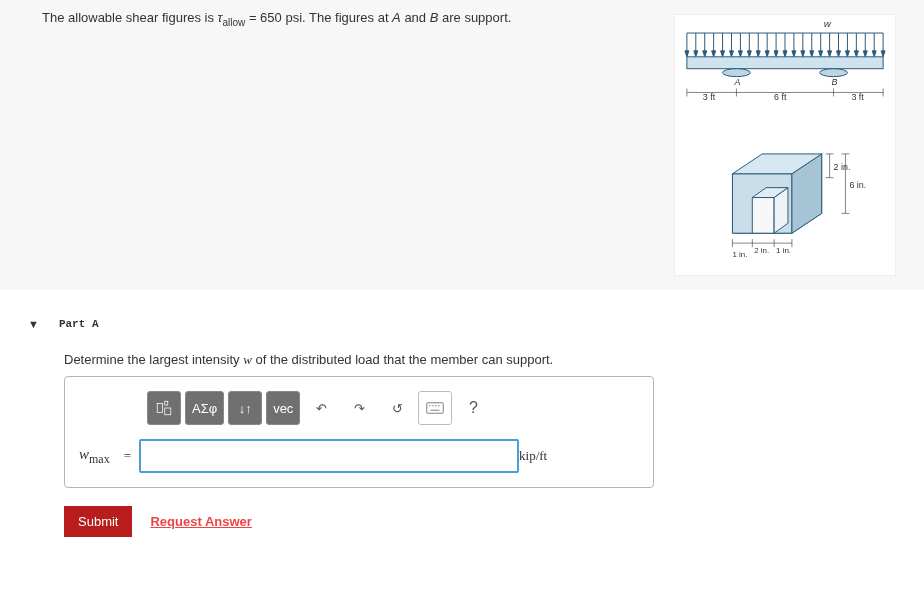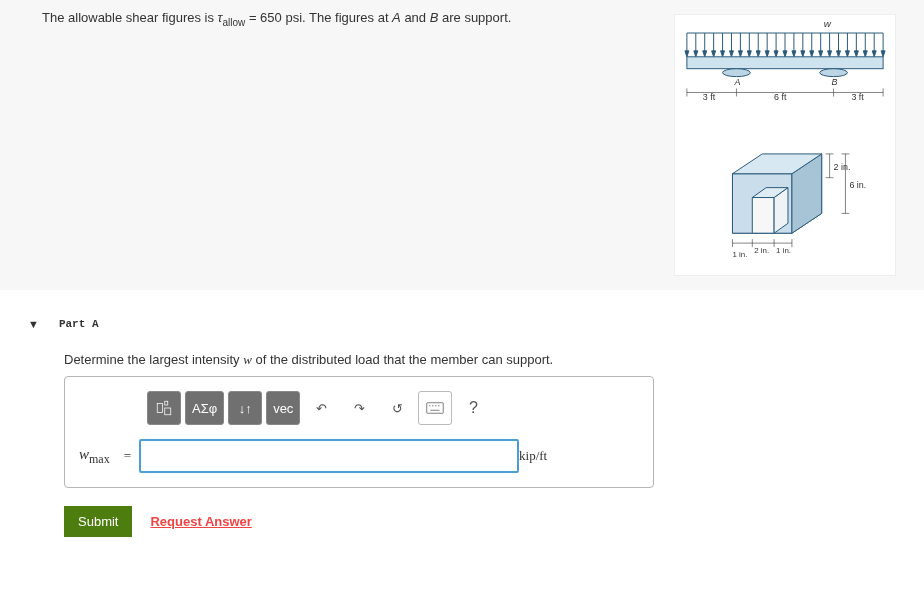--- a/index.html
+++ b/index.html
@@ -32,21 +32,21 @@
     .tool-btn svg { width:18px; height:18px; }
     
     .input-row { display: flex; align-items: center; }
     .var-label { font-style: italic; font-family: 'Times New Roman', serif; font-size: 15px; margin-right: 6px; white-space: nowrap;}
     .var-label .sub2 { font-size: 12px; vertical-align: sub; font-style:normal;}
     .eq { font-family: 'Times New Roman', serif; margin: 0 8px;}
     .answer-input { flex:0 0 380px; height: 34px; border: 2px solid #4aa0d5; border-radius: 2px; padding: 0 6px; font-size: 14px; outline:none;}
     .unit-label { font-family: 'Times New Roman', serif; font-size: 13px; margin-left: 0;}
     
     .submit-row { margin-top: 18px; display:flex; align-items:center; gap: 18px;}
-    .submit-btn { background: #4d7c0f; color: #fff; border: none; padding: 8px 14px; font-size: 13px; cursor: pointer; text-align: right; }
+    .submit-btn { background: #b91c1c; color: #fff; border: none; padding: 8px 14px; font-size: 13px; cursor: pointer; text-align: right; }
     .request-link { color: #ef4444; font-weight: bold; text-decoration: underline; font-size: 13px; cursor:pointer;}
   </style>
 </head>
 <body>
 
 <div class="problem-area">
   <div class="problem-text">
     <span>The allowable shear figures is </span><span class="tau">τ</span><span class="sub">allow</span><span> = </span><span>650 psi</span><span>. The figures at </span><span class="it">A</span><span> and </span><span class="it">B</span><span> are support.</span>
   </div>
 

